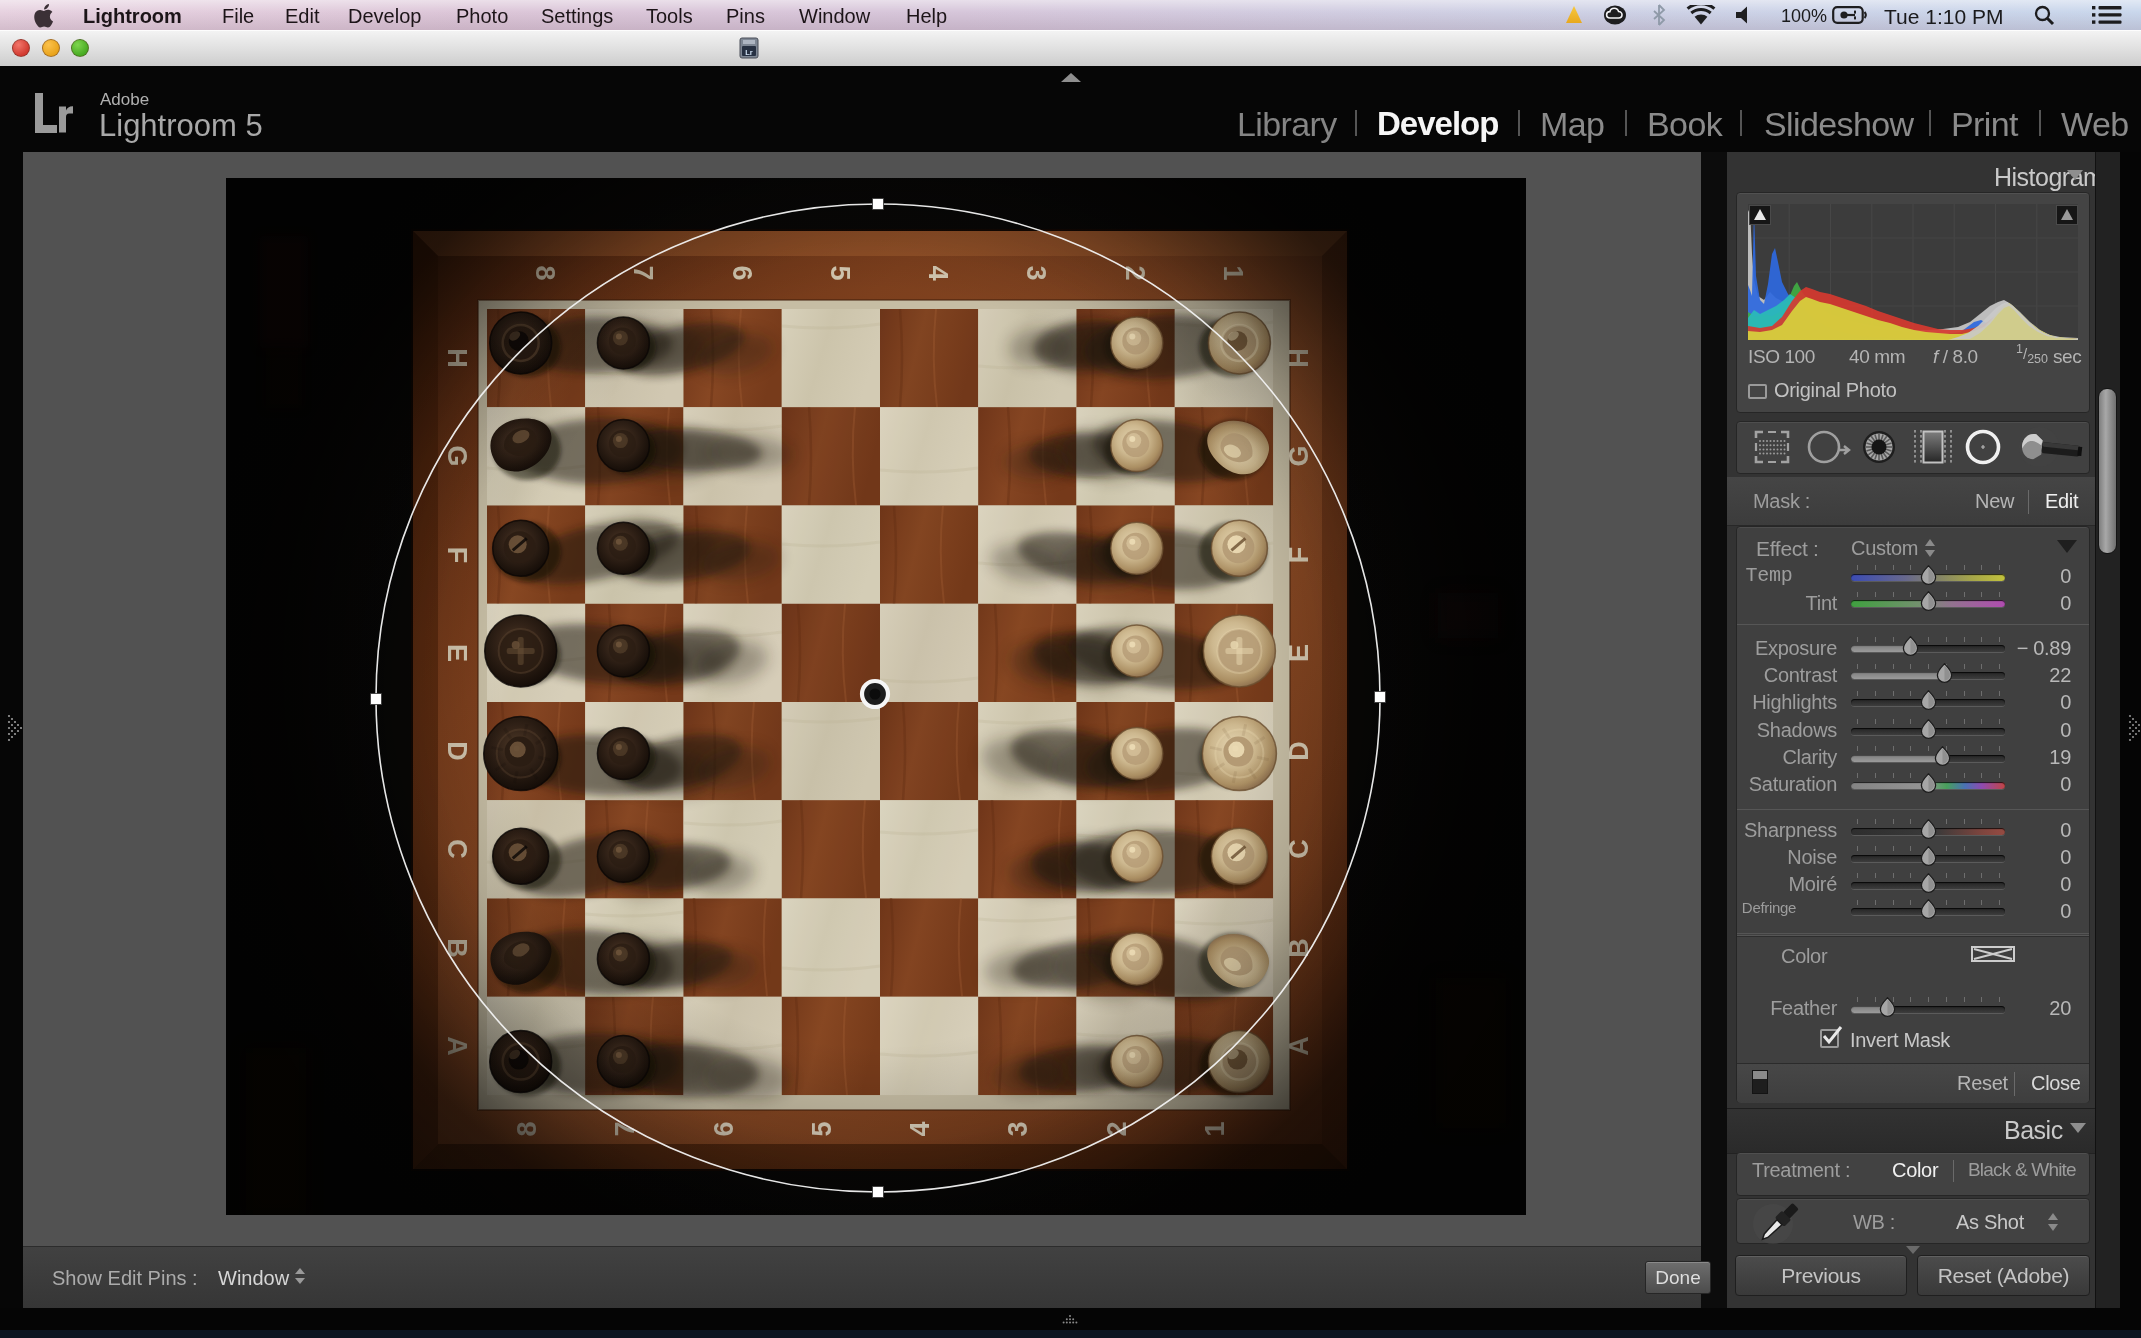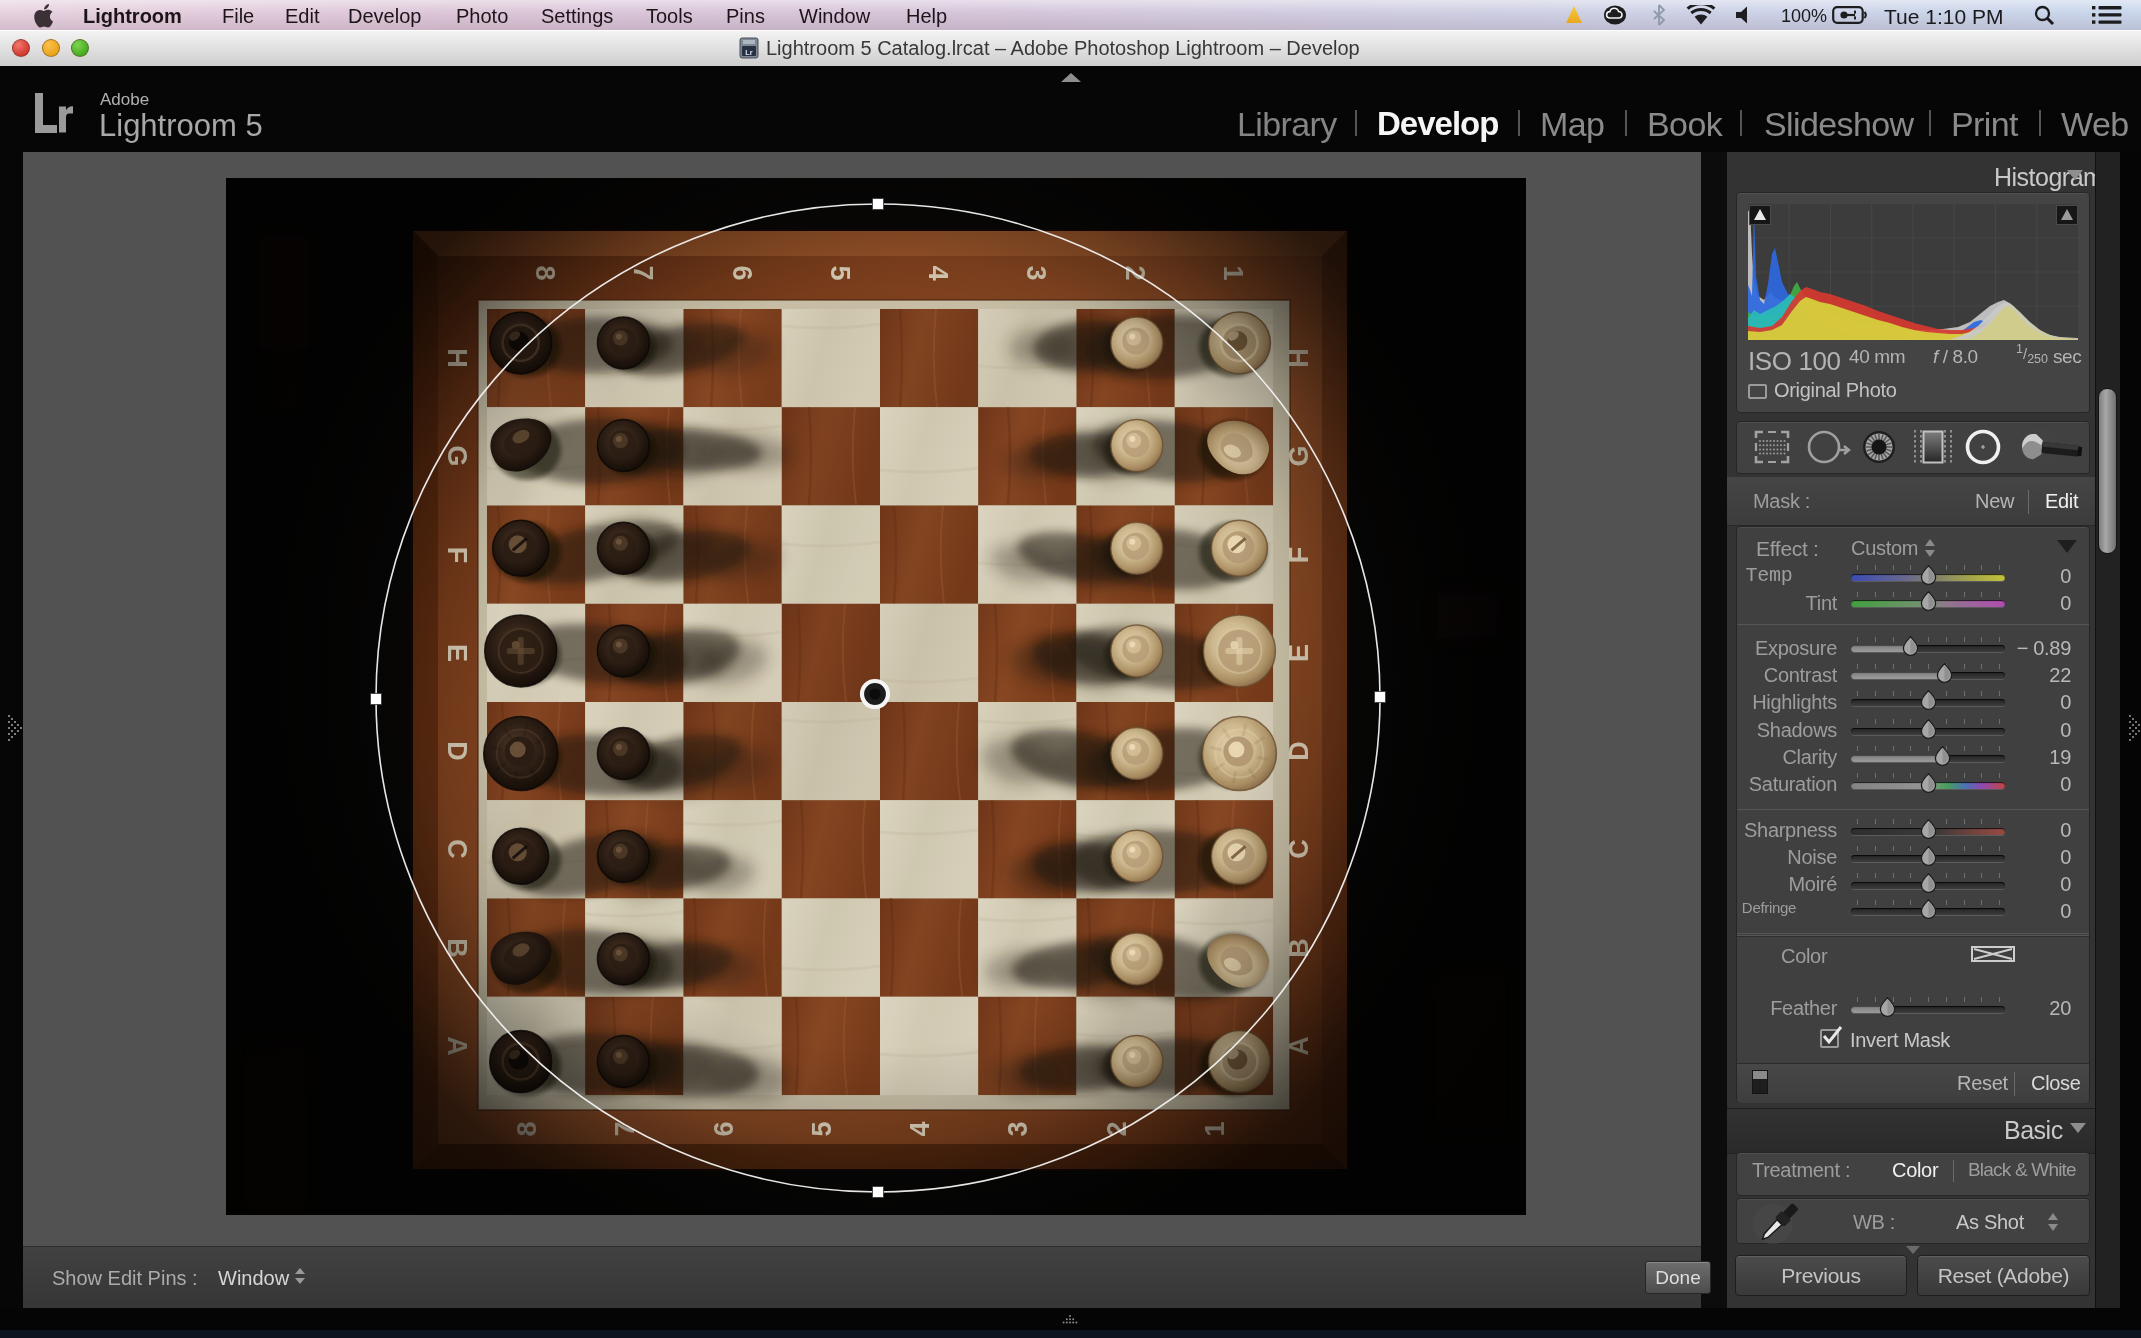--- a/index.html
+++ b/index.html
@@ -61,21 +61,20 @@
 <div style="position:absolute;left:0;top:30px;width:2141px;height:36px;background:linear-gradient(180deg,#f4f4f4 0%,#e3e3e3 45%,#cdcdcd 100%);border-bottom:1px solid #6f6f6f;box-shadow:inset 0 1px 0 #fdfdfd;">
     <div style="position:absolute;left:12px;top:9px;width:18px;height:18px;border-radius:50%;background:radial-gradient(circle at 35% 30%,#f2766b,#d23a30 70%);border:1px solid rgba(80,40,30,0.45);box-sizing:border-box;"></div>
     <div style="position:absolute;left:42px;top:9px;width:18px;height:18px;border-radius:50%;background:radial-gradient(circle at 35% 30%,#fbc14c,#e9a41c 70%);border:1px solid rgba(80,40,30,0.45);box-sizing:border-box;"></div>
     <div style="position:absolute;left:71px;top:9px;width:18px;height:18px;border-radius:50%;background:radial-gradient(circle at 35% 30%,#7ed54f,#48ab22 70%);border:1px solid rgba(80,40,30,0.45);box-sizing:border-box;"></div>
     <svg style="position:absolute;left:738px;top:7px" width="22" height="22" viewBox="0 0 22 22">
       <rect x="2" y="1" width="18" height="20" rx="2" fill="#7e8794" stroke="#4a4f58" stroke-width="1"></rect>
       <rect x="4" y="9" width="14" height="10" rx="1" fill="#273142"></rect>
       <text x="11" y="17.5" font-size="7.5" fill="#cfe0f2" text-anchor="middle" font-family="Liberation Sans,sans-serif" font-weight="bold">Lr</text>
       <rect x="5" y="3" width="12" height="4" fill="#aeb6c2"></rect>
     </svg>
-    <div style="position:absolute;left:766px;top:6px;font-size:20px;color:#383838;font-family:Liberation Sans,sans-serif;">Lightroom 5 Catalog.lrcat – Adobe Photoshop Lightroom – Develop</div>
   </div>
 <div style="position:absolute;left:0;top:66px;width:2141px;height:86px;background:#060606;">
     <svg style="position:absolute;left:33px;top:27px" width="42" height="40" viewBox="0 0 42 40">
       <g fill="#9a9a9a">
         <path d="M2,0 L10,0 L10,32 L24,32 L24,40 L2,40 Z"></path>
         <path d="M26,14 L33,14 L33,18 C34,15.5 36.5,13.6 40,13.8 L40,21 L36,21 C34,21 33,22.3 33,24.5 L33,40 L26,40 L26,14 Z" transform="translate(0,-0.5)"></path>
       </g>
     </svg>
     <div style="position:absolute;left:100px;top:24px;font-size:17px;color:#b0b0b0;font-family:Liberation Sans,sans-serif;">Adobe</div>
     <div style="position:absolute;left:99px;top:41px;font-size:31px;color:#a8a8a8;font-family:Liberation Sans,sans-serif;">Lightroom 5</div>
@@ -737,21 +736,21 @@
       <path d="M0,136 L0,114 L6,106 L12,110 L20,106 L28,102 L36,96 L42,90 L48,94 L54,102 L60,110 L68,116 L78,122 L90,127 L105,131 L125,133 L145,134 L170,135 L330,136 L330,136 Z" fill="#2ab8b8" opacity="0.95"></path>
       <path d="M0,136 L0,122 L12,124 L24,122 L34,113 L44,97 L52,87 L58,83 L64,85 L72,88 L82,90 L94,94 L106,98 L118,102 L130,107 L142,111 L154,115 L166,119 L178,122 L190,125 L202,126 L214,126 L226,124 L238,119 L248,111 L255,107 L262,111 L270,117 L278,123 L288,128 L298,132 L310,134 L330,135 L330,136 Z" fill="#d63a30" opacity="0.92"></path>
       <path d="M0,136 L0,127 L12,128 L24,126 L34,121 L44,107 L52,97 L58,93 L64,95 L72,98 L82,100 L94,104 L106,108 L118,112 L130,116 L142,119 L154,123 L166,126 L178,128 L190,129 L202,130 L214,130 L226,127 L236,123 L244,115 L250,107 L256,101 L261,99 L266,103 L273,110 L281,118 L290,125 L299,130 L308,133 L318,134 L330,135 L330,136 Z" fill="#d6cf3d" opacity="0.95"></path>
       <path d="M0,136 L200,136 L210,133 L220,129 L230,122 L240,112 L248,104 L254,100 L259,98 L265,102 L272,109 L280,117 L288,124 L296,129 L304,132 L314,134 L330,135 L330,136 Z" fill="#c9c9c9" opacity="0.92"></path>
       <path d="M0,136 L222,135 L232,129 L242,120 L250,110 L256,104 L261,102 L266,106 L273,114 L281,122 L290,128 L299,132 L308,134 L320,135 L330,136 L330,136 Z" fill="#d8d248" opacity="0.42"></path>
     </svg>
     <div style="position:absolute;left:48px;top:53px;width:22px;height:20px;background:#161616;border:1px solid #4a4a4a;box-sizing:border-box;"></div>
     <div style="position:absolute;left:53px;top:57px;width:0;height:0;border-left:6.5px solid transparent;border-right:6.5px solid transparent;border-bottom:11px solid #e8e8e8;"></div>
     <div style="position:absolute;left:355px;top:53px;width:22px;height:20px;background:#161616;border:1px solid #4a4a4a;box-sizing:border-box;"></div>
     <div style="position:absolute;left:360px;top:57px;width:0;height:0;border-left:6.5px solid transparent;border-right:6.5px solid transparent;border-bottom:11px solid #9a9a9a;"></div>
-    <div style="position:absolute;top:194px;font-size:26px;letter-spacing:-0.4px;color:#b4b4b4;font-family:Liberation Sans,sans-serif;;left:47px">ISO 100</div>
+    <div style="position:absolute;top:194px;font-size:19px;letter-spacing:-0.4px;color:#b4b4b4;font-family:Liberation Sans,sans-serif;;left:47px">ISO 100</div>
     <div style="position:absolute;top:194px;font-size:19px;letter-spacing:-0.4px;color:#b4b4b4;font-family:Liberation Sans,sans-serif;;left:148px">40 mm</div>
     <div style="position:absolute;top:194px;font-size:19px;letter-spacing:-0.4px;color:#b4b4b4;font-family:Liberation Sans,sans-serif;;left:232px"><i>f</i> / 8.0</div>
     <div style="position:absolute;top:190px;left:315px;font-size:15px;color:#b4b4b4;font-family:Liberation Sans,sans-serif;"><sup>1</sup>/<sub>250</sub></div>
     <div style="position:absolute;top:194px;font-size:19px;letter-spacing:-0.4px;color:#b4b4b4;font-family:Liberation Sans,sans-serif;;left:352px">sec</div>
     <div style="position:absolute;left:47px;top:232px;width:19px;height:15px;border:2px solid #9a9a9a;border-radius:2px;box-sizing:border-box;"></div>
     <div style="position:absolute;left:73px;top:226px;font-size:20px;letter-spacing:-0.3px;color:#c2c2c2;font-family:Liberation Sans,sans-serif;">Original Photo</div>
     <div style="position:absolute;left:35px;top:269px;width:354px;height:53px;background:#414141;border:1px solid #262626;border-radius:4px;box-sizing:border-box;box-shadow:inset 0 1px 0 rgba(255,255,255,0.07);"></div>
     <svg style="position:absolute;left:37px;top:271px" width="350" height="49" viewBox="0 0 350 49">
       <g stroke="#a2a2a2" fill="none" stroke-width="2.6">
         <path d="M18,15 L18,9 L25,9 M43,9 L50,9 L50,15 M50,33 L50,39 L43,39 M25,39 L18,39 L18,33"></path>

